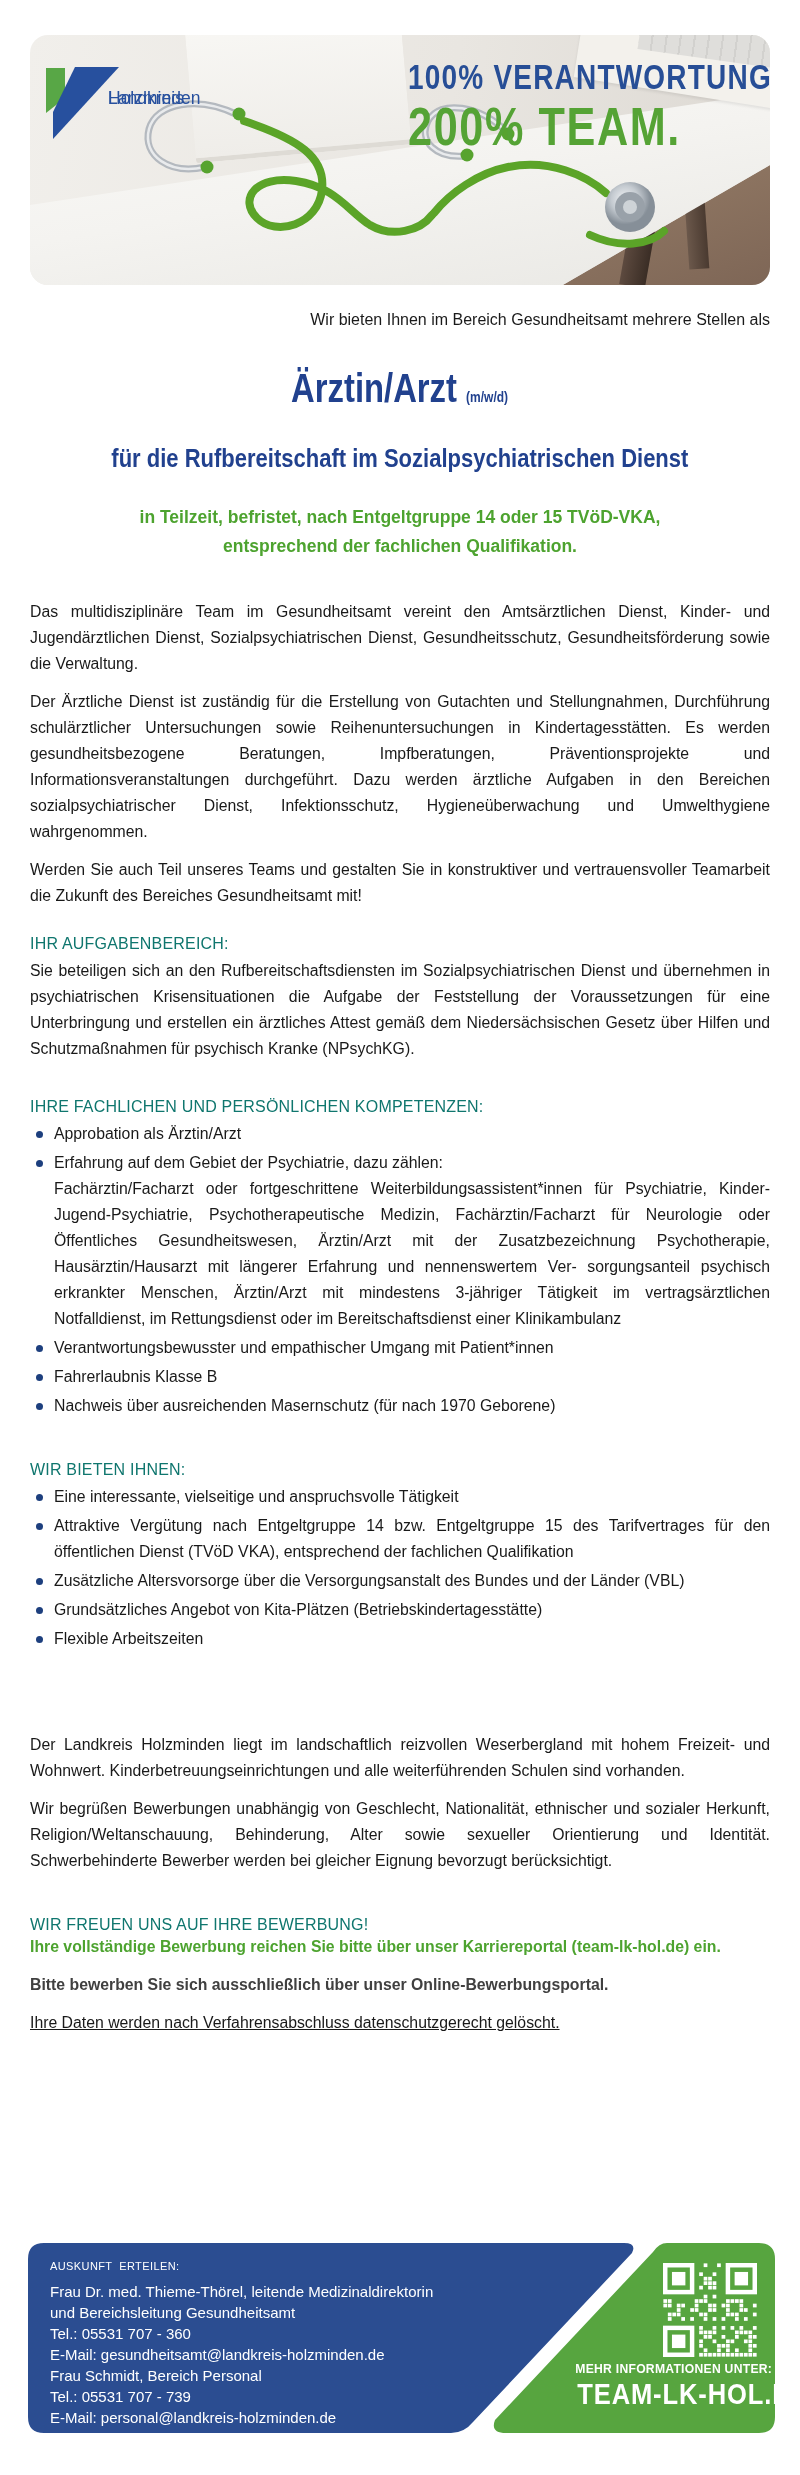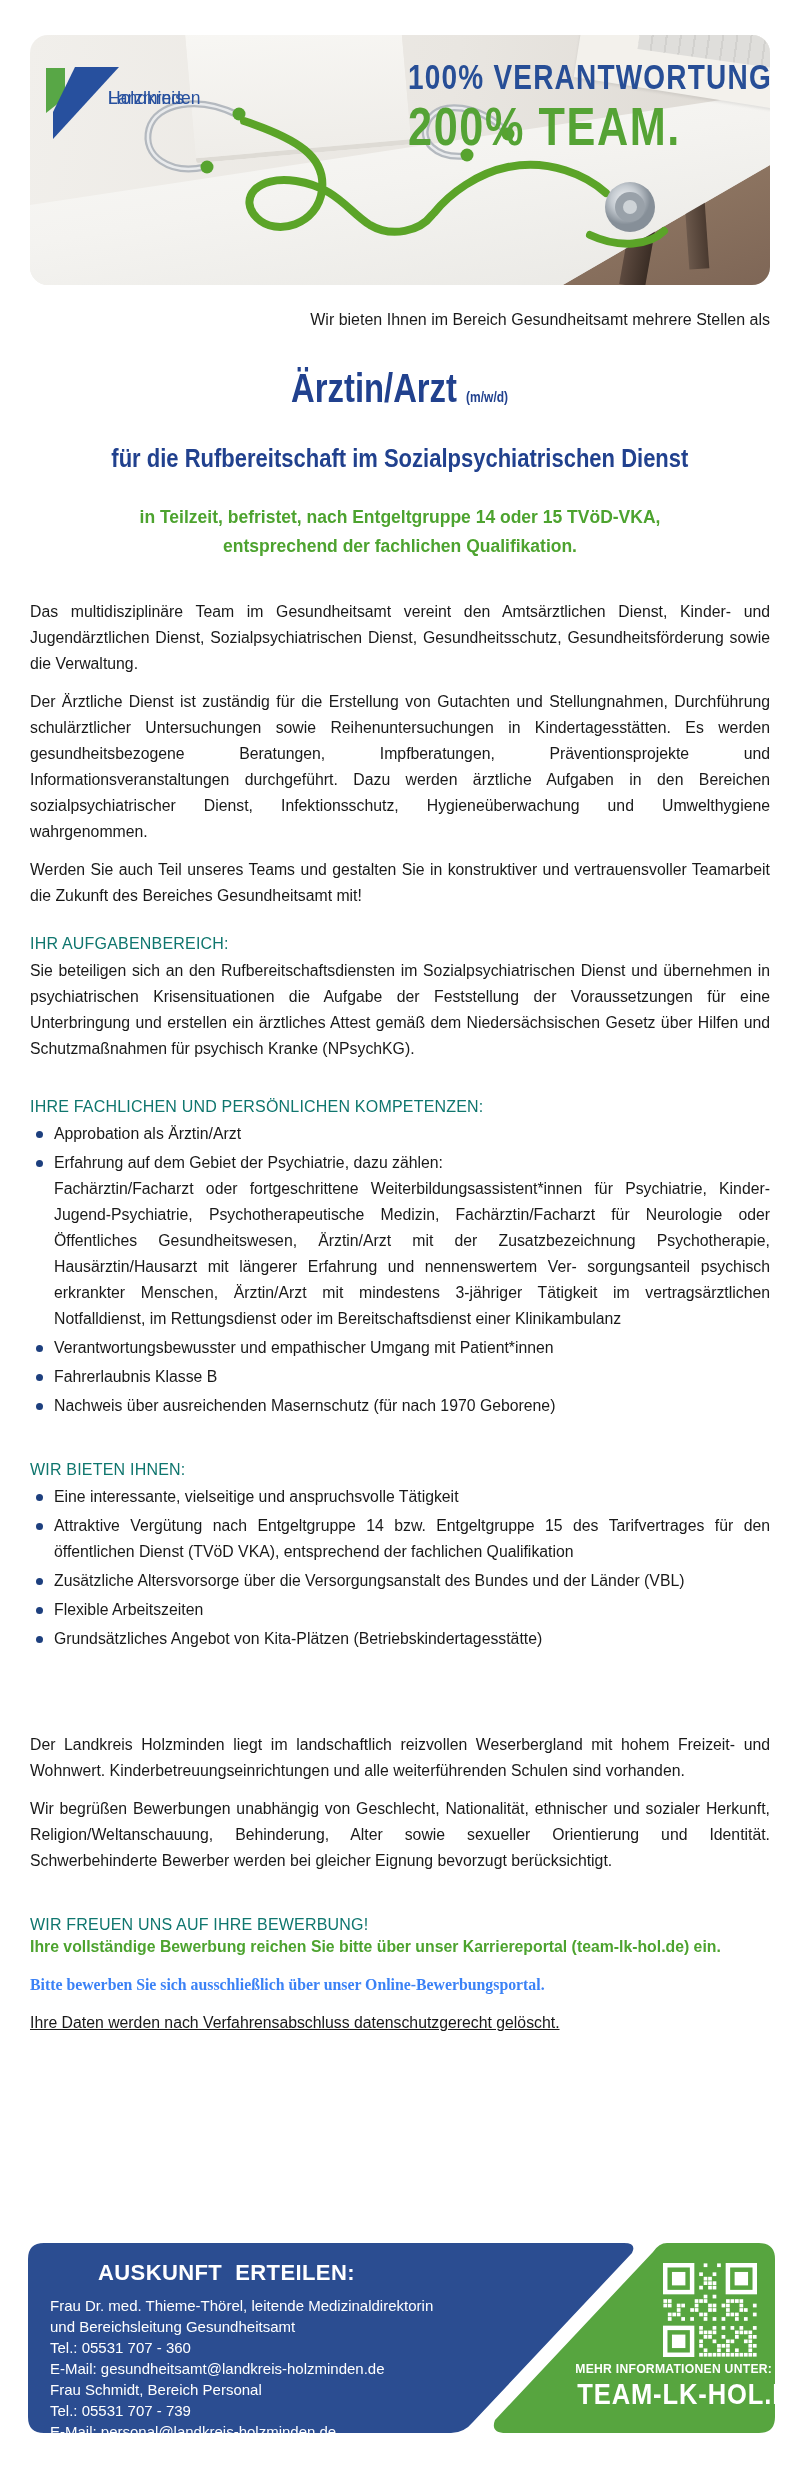--- a/index.html
+++ b/index.html
@@ -47,28 +47,28 @@
   .body-text p{margin:0 0 12px 0;font-size:15.8px;line-height:26px;text-align:justify;}
   h3{margin:26px 0 5px 0;font-size:16px;font-weight:normal;color:#0f766e;letter-spacing:.2px;}
   h3.gap-lg{margin-top:42px;}
   ul{margin:2px 0 0 0;padding:0;list-style:none;}
   li{position:relative;padding-left:24px;margin:0 0 3px 0;font-size:15.8px;line-height:26px;text-align:justify;}
   li::before{content:"";position:absolute;left:6px;top:10px;width:7px;height:7px;border-radius:50%;background:#1D3F7E;}
   .li-detail{text-align:justify;}
   p.standalone{margin-top:80px;}
   p.welcome{}
   .apply-green{margin:2px 0 0 0;font-size:17px;line-height:32px;font-weight:bold;color:#4DA32F;text-align:left;}
-  .portal-note{margin:40px 0 0 0;font-size:16.2px;font-weight:bold;color:#3b82f6;font-family:Liberation Serif, serif;}
+  .portal-note{margin:40px 0 0 0;font-size:16.2px;font-weight:bold;color:#404040;}
   .data-note{margin:46px 0 0 0;font-size:15.8px;text-decoration:underline;}
 
   
   .footer{position:absolute;left:0;top:2243px;width:800px;height:190px;}
   .footer svg.shape{position:absolute;top:0;}
   .contact-text{position:absolute;left:50px;top:17px;width:520px;color:#fff;}
-  .contact-heading{font-size:22px;font-weight:bold;letter-spacing:.4px;margin-bottom:9px;white-space:pre-wrap;margin-left:48px;}
+  .contact-heading{font-size:11px;font-weight:normal;letter-spacing:.4px;margin-bottom:9px;white-space:pre-wrap;}
   .contact-line{font-size:15px;line-height:21px;}
   .qr{position:absolute;left:663px;top:20px;width:94px;height:94px;}
   .info-text{position:absolute;left:565px;right:30px;top:118px;text-align:right;color:#fff;}
   .info-more{font-size:13.5px;font-weight:bold;letter-spacing:.3px;transform:scaleX(.9);transform-origin:center;white-space:nowrap;}
   .info-url{font-size:29px;font-weight:bold;letter-spacing:1px;transform:scaleX(.88);transform-origin:center;white-space:nowrap;margin-top:2px;}
 </style>
 </head>
 <body>
 
 <div class="page">
@@ -155,22 +155,22 @@
         <li>Verantwortungsbewusster und empathischer Umgang mit Patient*innen</li>
         <li>Fahrerlaubnis Klasse B</li>
         <li>Nachweis über ausreichenden Masernschutz (für nach 1970 Geborene)</li>
       </ul>
 
       <h3 class="gap-lg">WIR BIETEN IHNEN:</h3>
       <ul>
         <li>Eine interessante, vielseitige und anspruchsvolle Tätigkeit</li>
         <li>Attraktive Vergütung nach Entgeltgruppe 14 bzw. Entgeltgruppe 15 des Tarifvertrages für den öffentlichen Dienst (TVöD VKA), entsprechend der fachlichen Qualifikation</li>
         <li>Zusätzliche Altersvorsorge über die Versorgungsanstalt des Bundes und der Länder (VBL)</li>
+        <li>Grundsätzliches Angebot von Kita-Plätzen (Betriebskindertagesstätte)</li>
         <li>Flexible Arbeitszeiten</li>
-        <li>Grundsätzliches Angebot von Kita-Plätzen (Betriebskindertagesstätte)</li>
       </ul>
 
       <p class="standalone">Der Landkreis Holzminden liegt im landschaftlich reizvollen Weserbergland mit hohem Freizeit- und Wohnwert. Kinderbetreuungseinrichtungen und alle weiterführenden Schulen sind vorhanden.</p>
       <p class="welcome">Wir begrüßen Bewerbungen unabhängig von Geschlecht, Nationalität, ethnischer und sozialer Herkunft, Religion/Weltanschauung, Behinderung, Alter sowie sexueller Orientierung und Identität. Schwerbehinderte Bewerber werden bei gleicher Eignung bevorzugt berücksichtigt.</p>
 
       <h3 class="gap-lg" style="margin-bottom:0;">WIR FREUEN UNS AUF IHRE BEWERBUNG!</h3>
       <p class="apply-green">Ihre vollständige Bewerbung reichen Sie bitte über unser Karriereportal (team-lk-hol.de) ein.</p>
 
       <p class="portal-note">Bitte bewerben Sie sich ausschließlich über unser Online-Bewerbungsportal.</p>
       <p class="data-note">Ihre Daten werden nach Verfahrensabschluss datenschutzgerecht gelöscht.</p>

